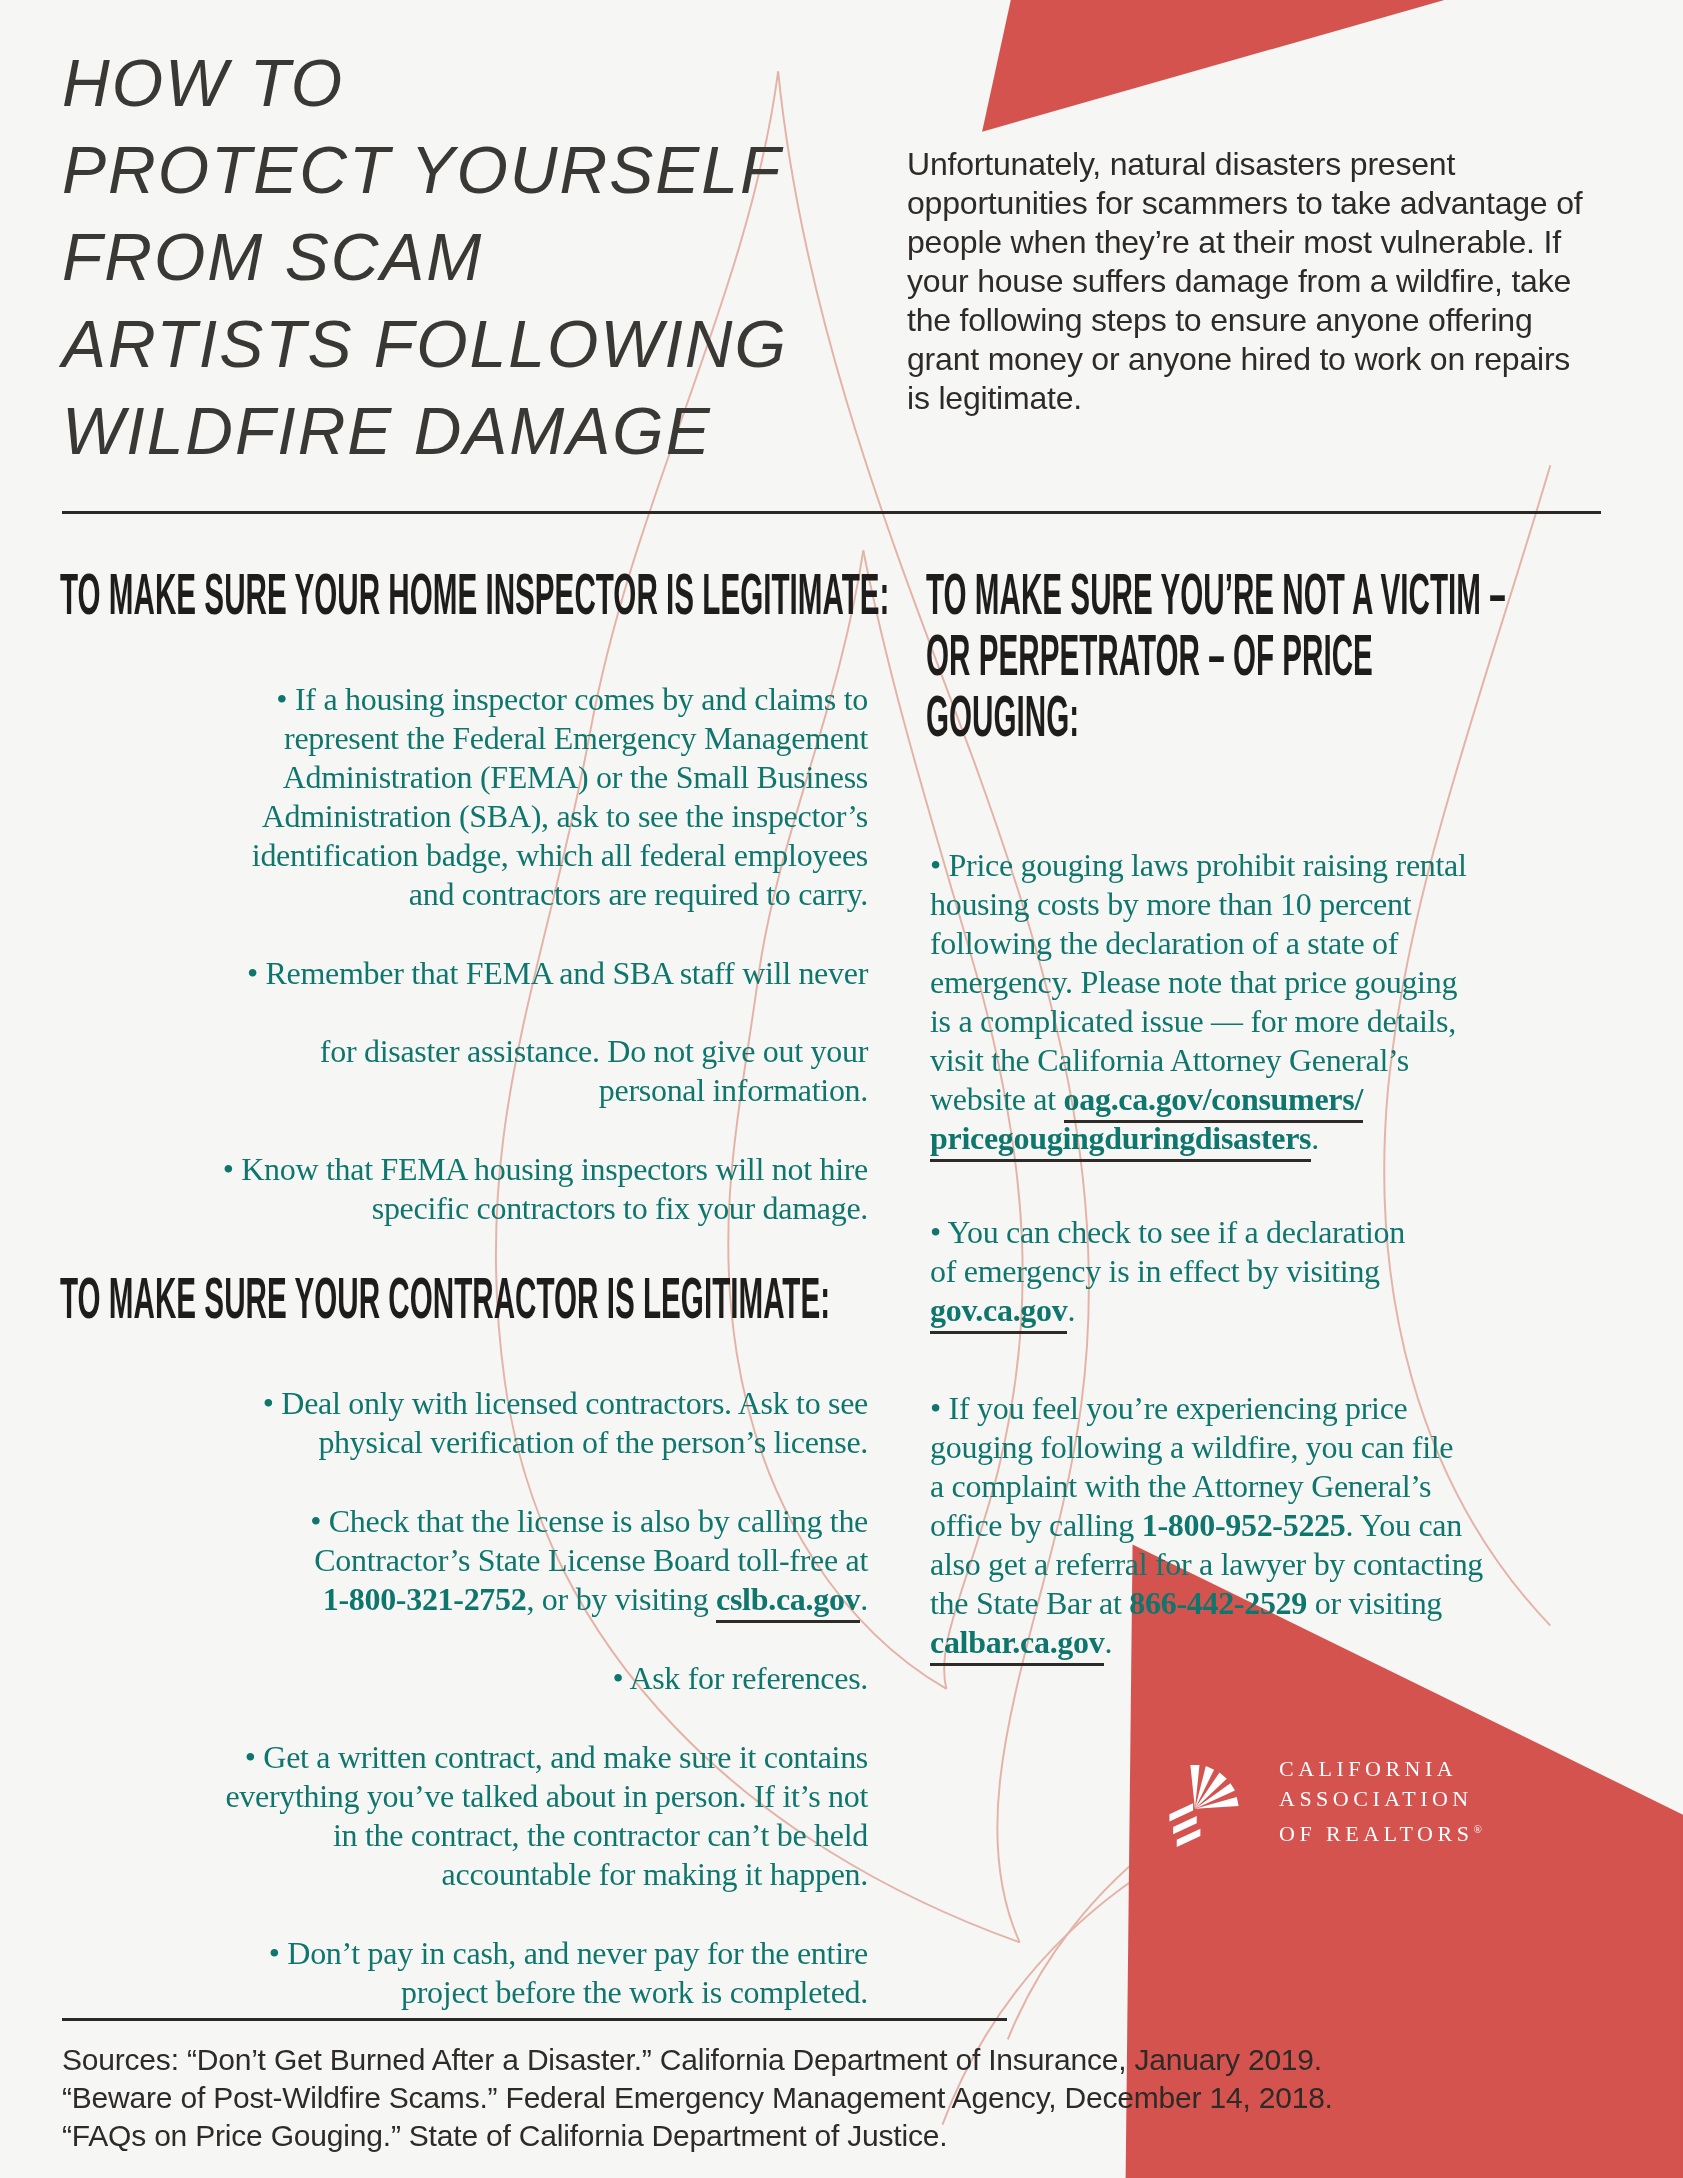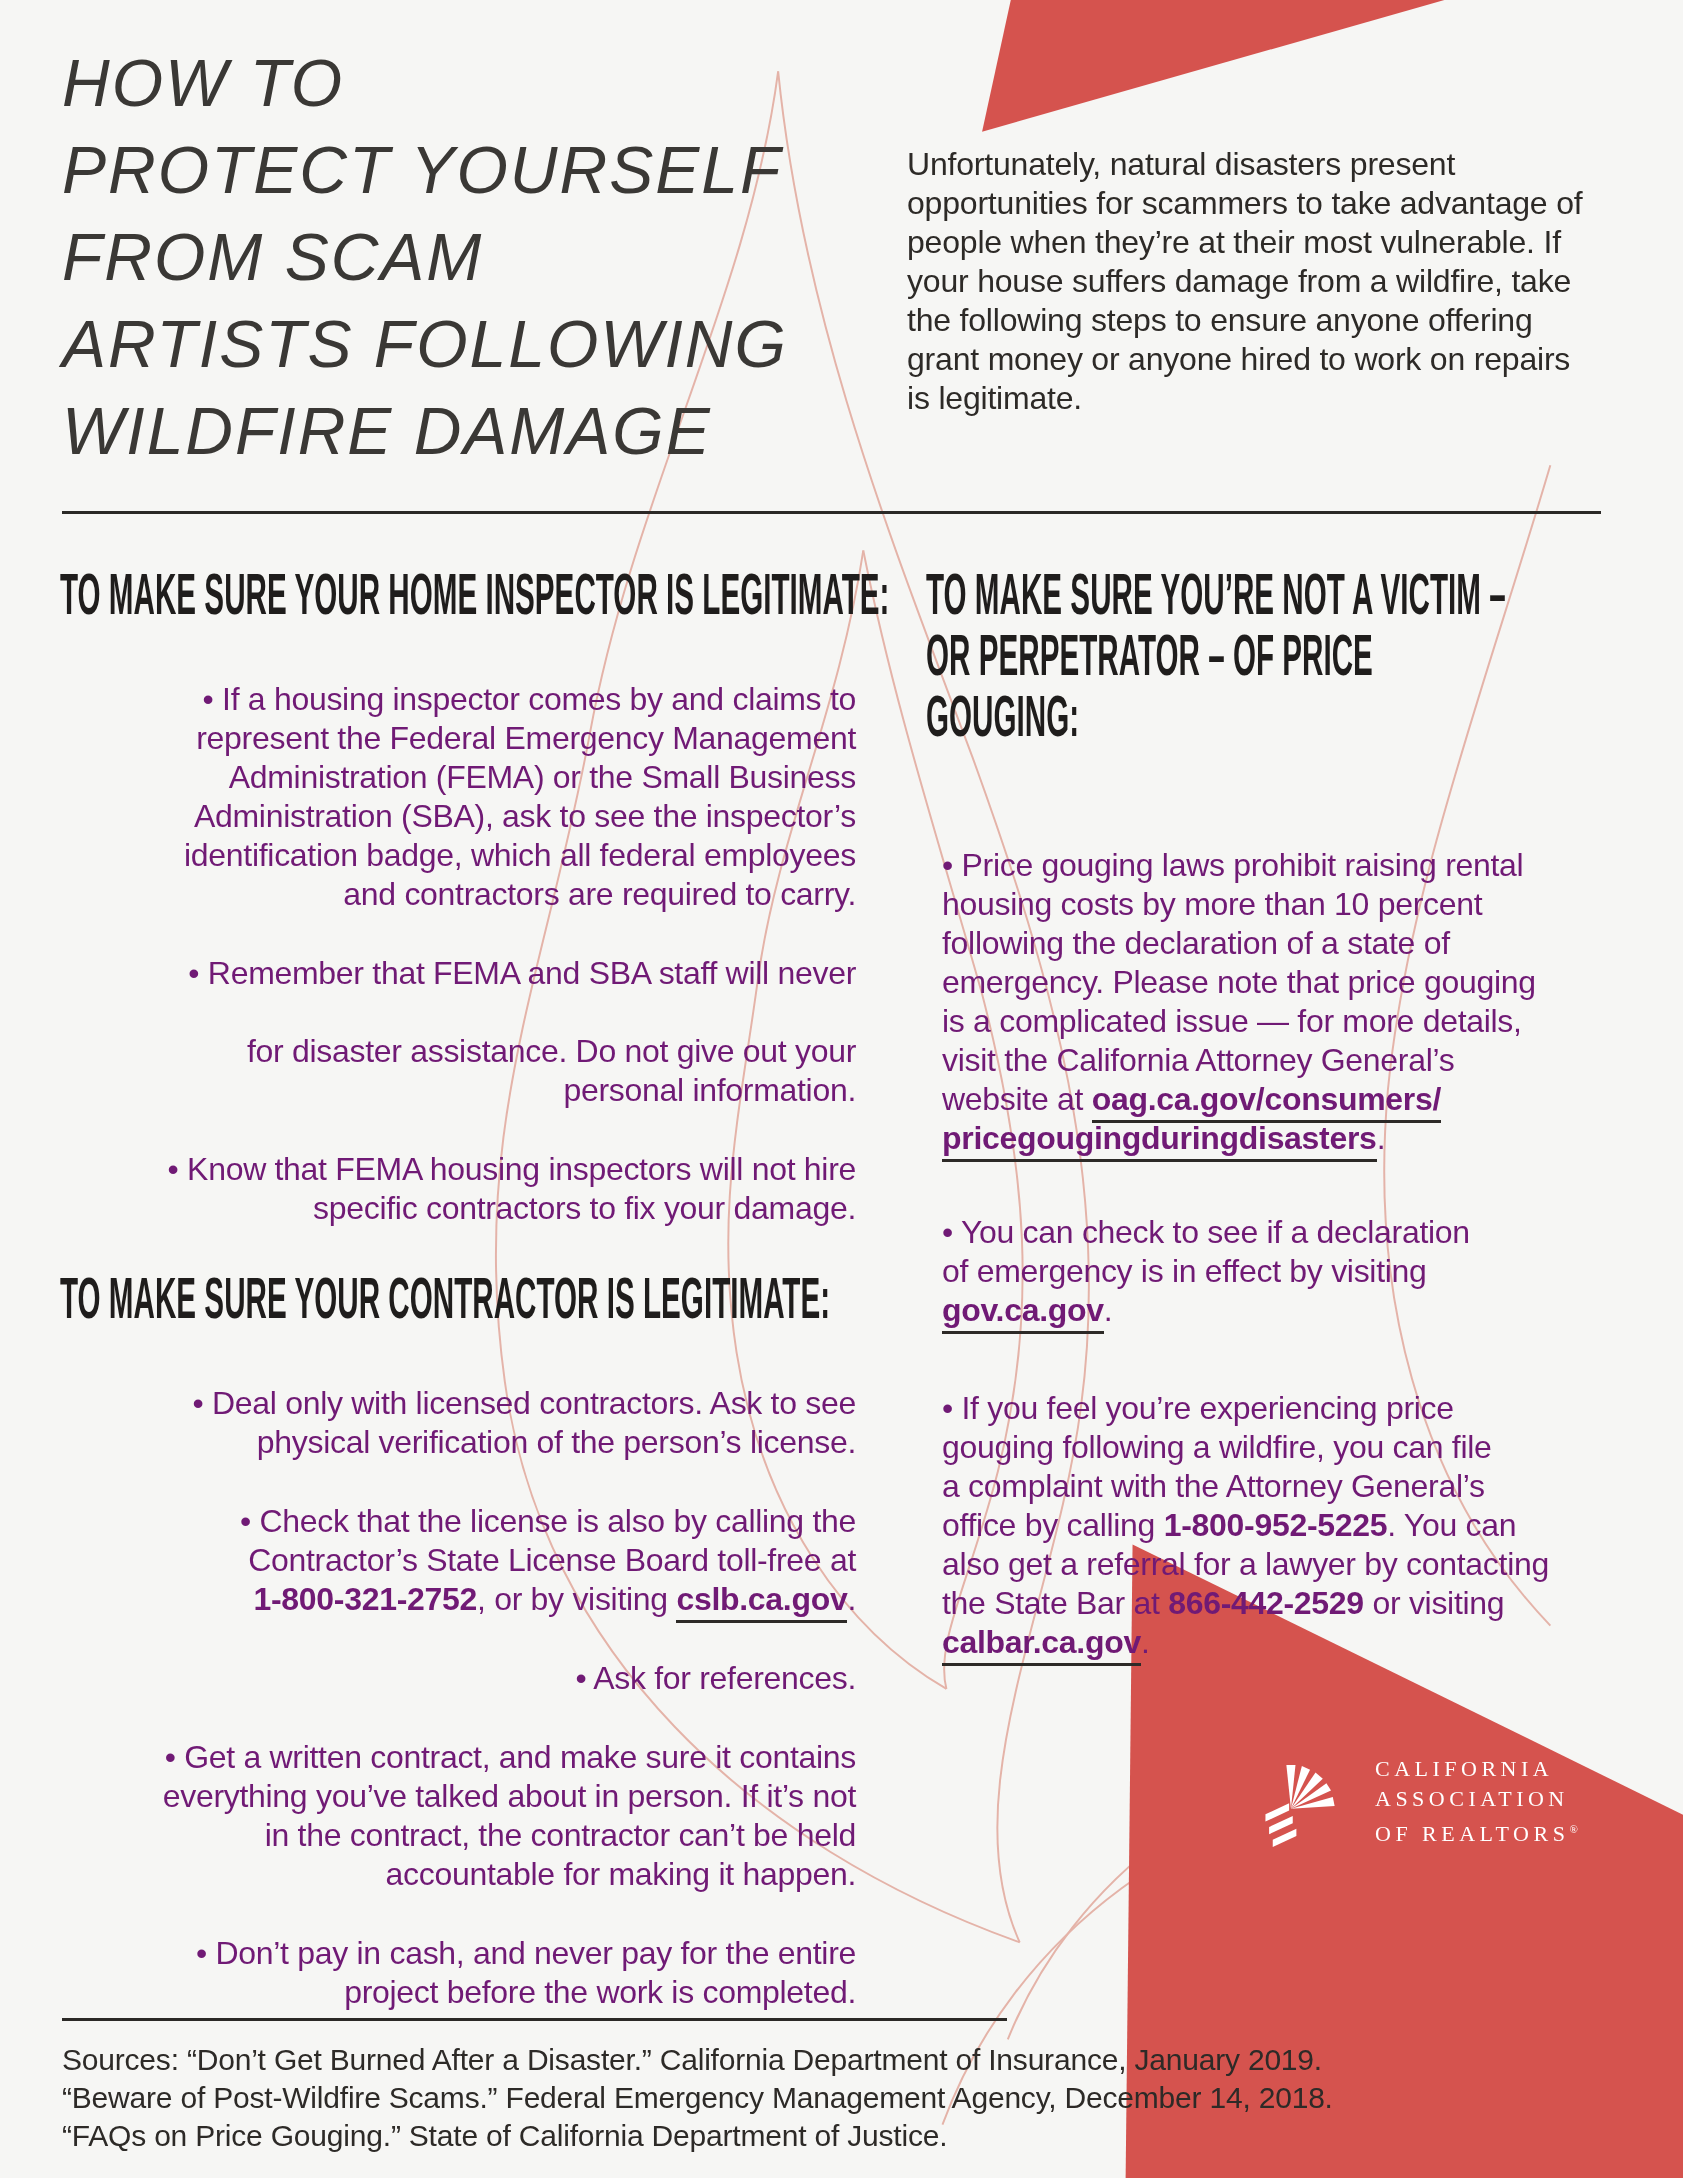--- a/index.html
+++ b/index.html
@@ -33,42 +33,43 @@
   .col h3 {
     margin:0; font-size:57px; line-height:61px; font-weight:700;
     color:#1f1d1c; letter-spacing:0;
     transform:scaleX(0.52); transform-origin:0 0;
     white-space:nowrap; text-transform:uppercase;
   }
   .col h3.two-line { white-space:normal; width:1139px; }
   .mt-head1 { margin-top:14px !important; }
   .mt-sect  { margin-top:40px !important; }
   .bullet {
-    margin:16px; font-size:32px; line-height:39px; letter-spacing:-0.3px;
-    color:#701a75;
+    margin:4px; font-size:32px; line-height:39px; letter-spacing:-0.3px;
+    color:#0f766e;
+    font-family:Liberation Serif, serif;
   }
   .gap-after-head { margin-top:55px; }
   .gap-after-head-lg { margin-top:99px; }
   .gap { margin-top:40px; }
   .gap-lg { margin-top:55px; }
   .gap-xl { margin-top:59px; }
   .bullet .b { font-weight:700; }
   .bullet .u { font-weight:700; border-bottom:3px solid #2d2a27; padding-bottom:3px; }
 
   .bottom-rule {
     position:absolute; left:62px; top:2018px; width:945px; height:3px;
     background:#2b2926;
   }
   .sources {
     position:absolute; left:62px; top:2041px; width:1515px;
     font-size:30px; line-height:38px; letter-spacing:-0.2px; color:#2d2a27;
   }
 
   .logo {
-    position:absolute; left:1260px; top:1750px; z-index:2;
+    position:absolute; left:1164px; top:1750px; z-index:2;
     display:flex; align-items:center; gap:24px; color:#ffffff;
   }
   .logo-text {
     font-family:"Liberation Serif", serif; font-size:22px; line-height:30px;
     letter-spacing:4.5px; color:#ffffff; white-space:nowrap;
   }
   .logo-text .reg { font-size:11px; vertical-align:super; letter-spacing:0; }
 </style>
 </head>
 <body>

